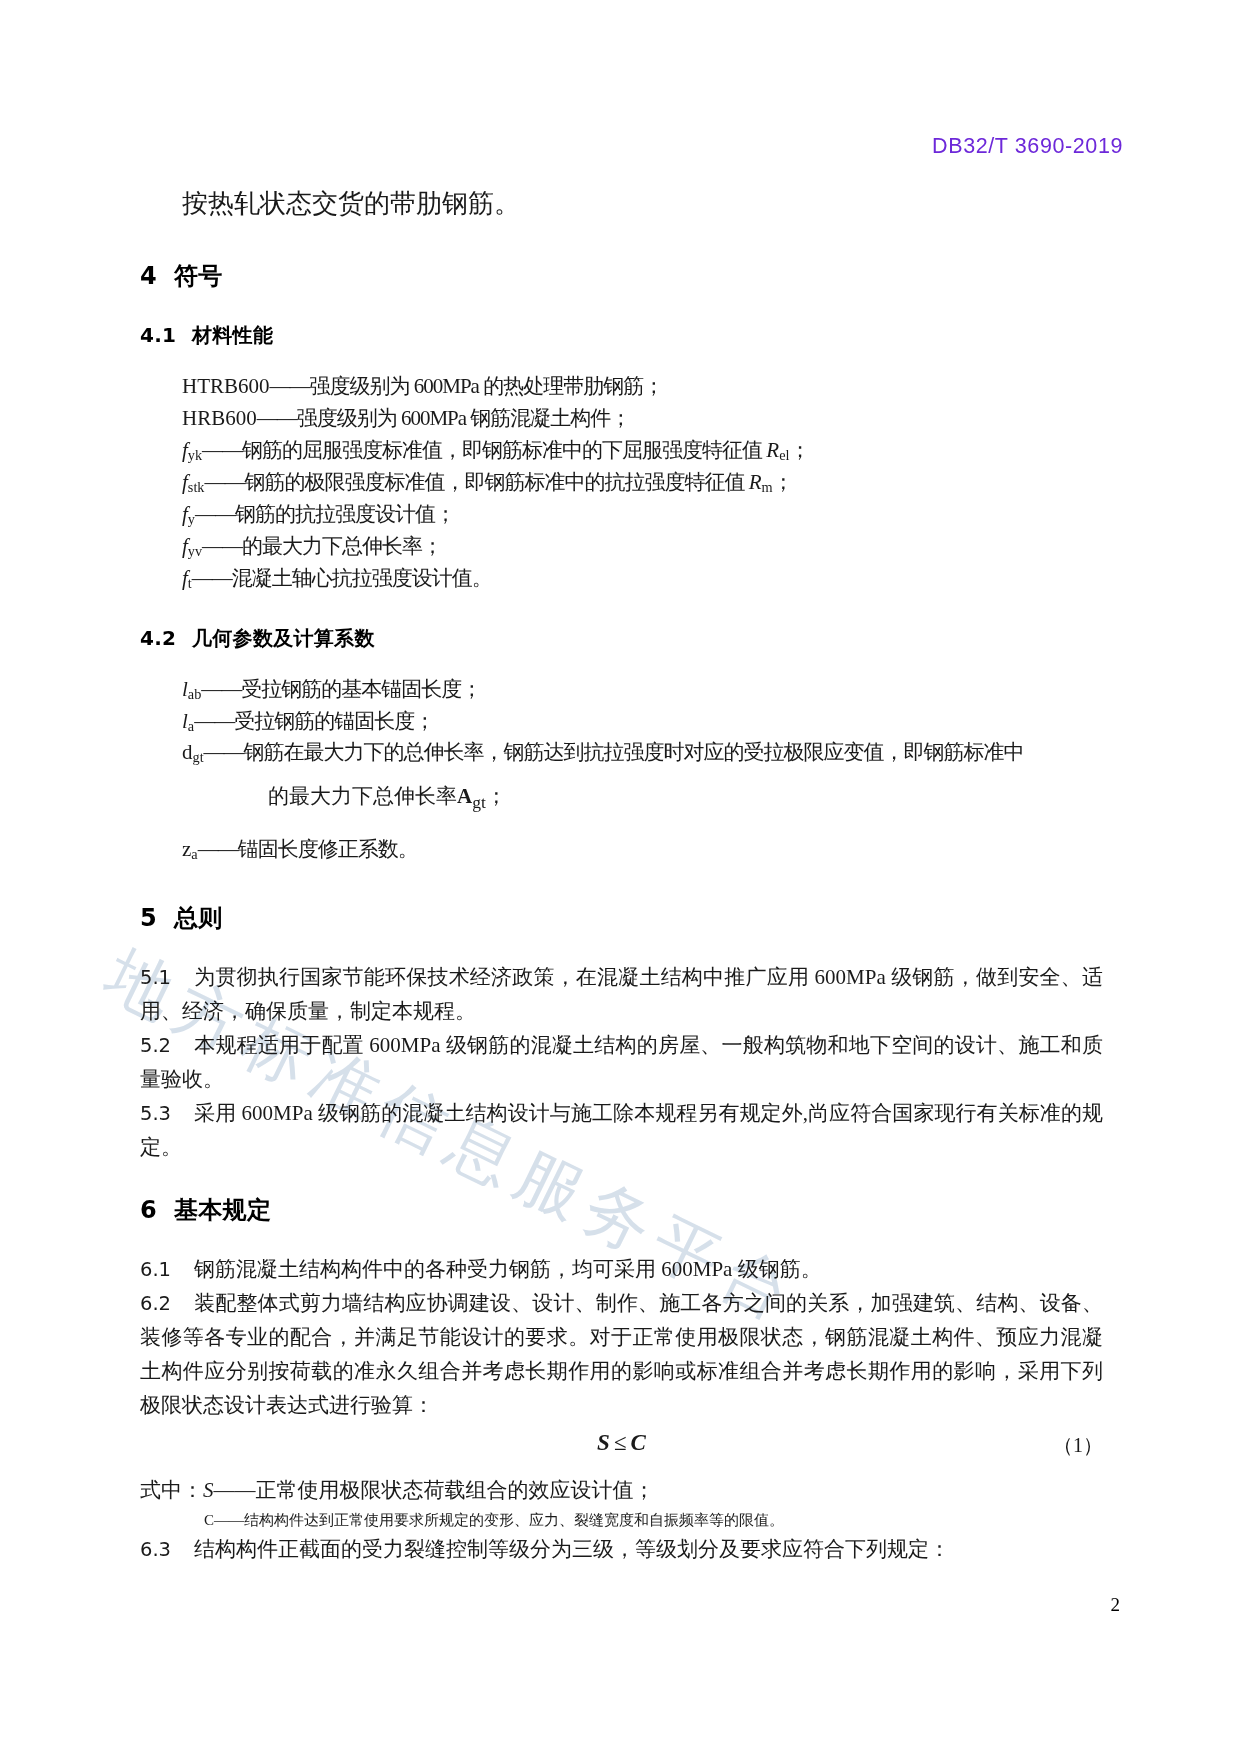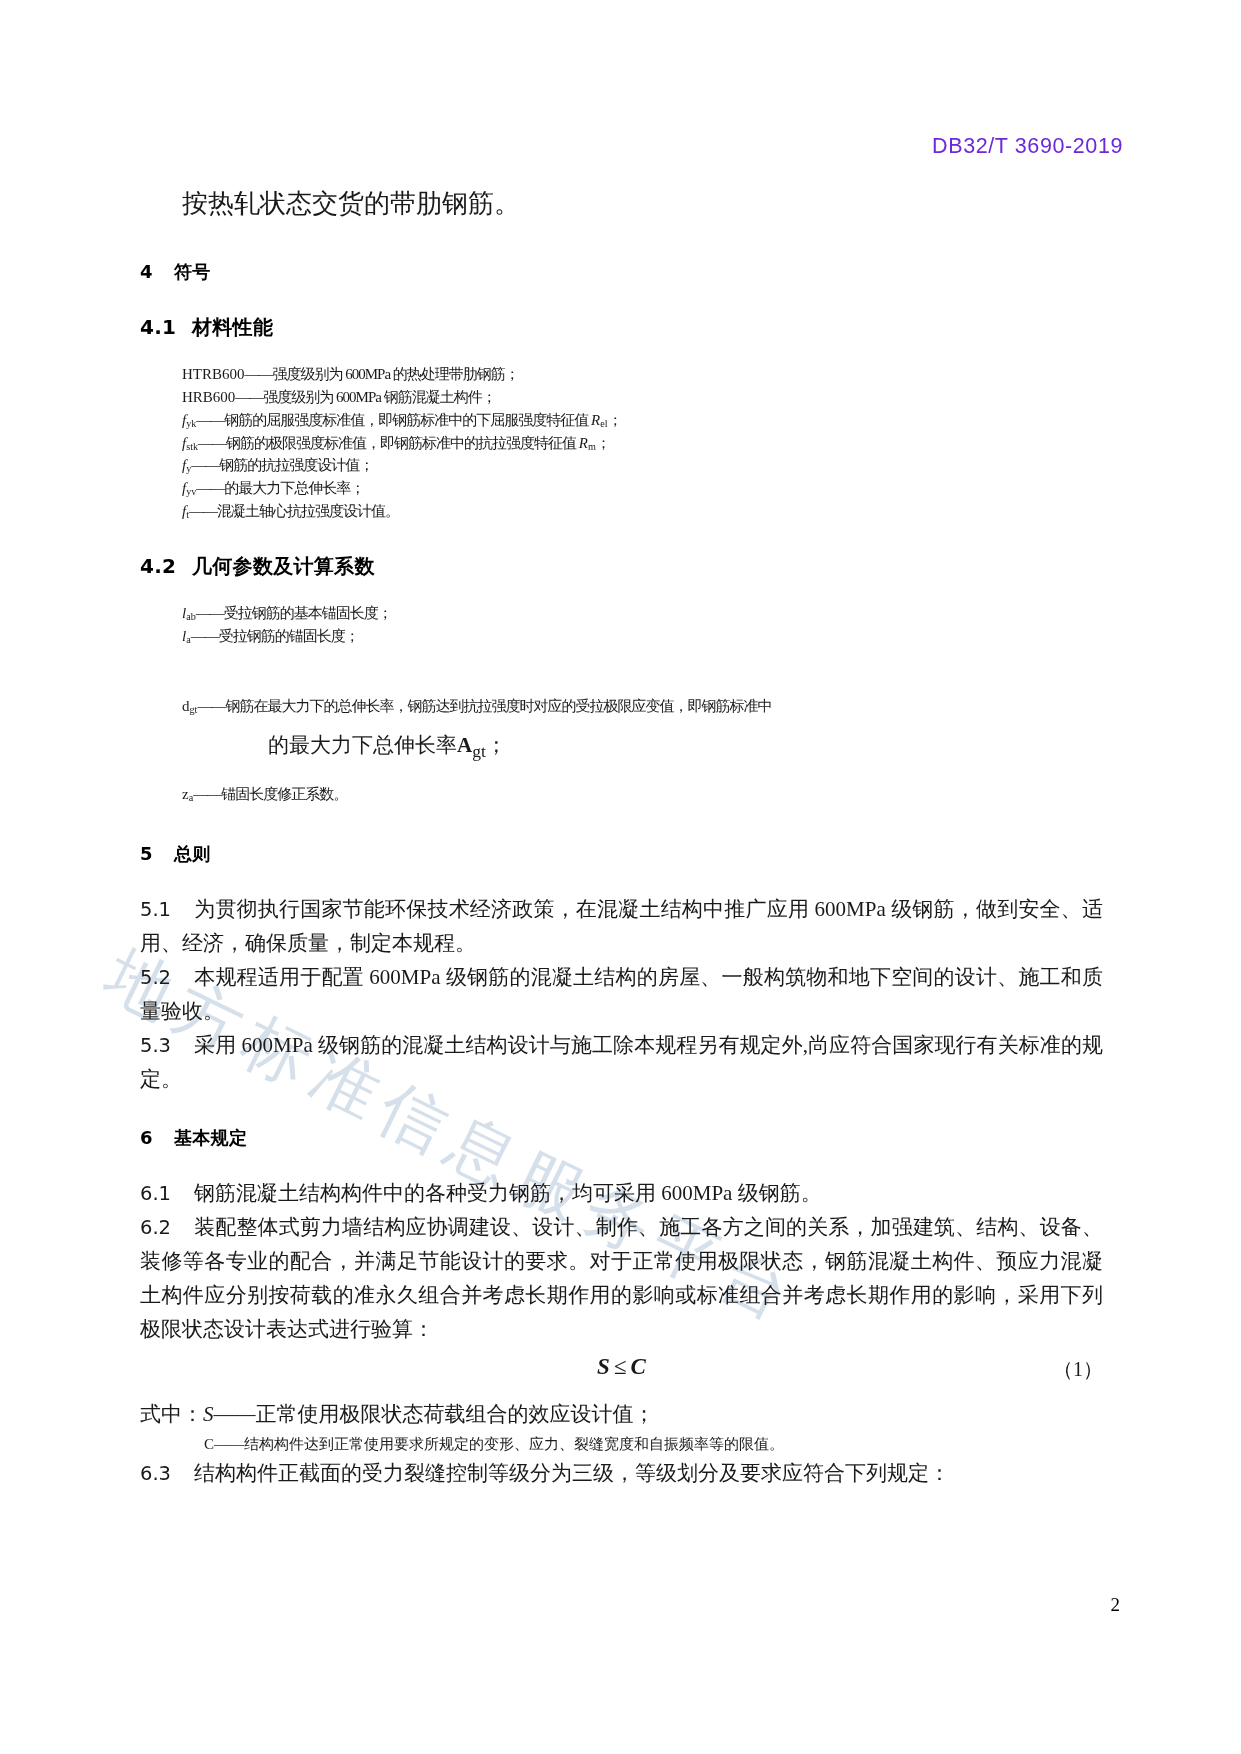--- a/index.html
+++ b/index.html
@@ -77,21 +77,21 @@
   .lead-line {
     font-size: 26px;
     line-height: 1.55;
     text-indent: 42px;
     margin: 12px 0 0 0;
   }
 
   
   h2.sec {
     font-family: "DejaVu Sans", sans-serif;
-    font-size: 18px;
+    font-size: 24px;
     font-weight: 700;
     margin: 0;
     padding: 0;
     letter-spacing: 0.3px;
     color: #000;
   }
   h2.sec .num {
     display: inline-block;
     min-width: 34px;
   }
@@ -115,27 +115,26 @@
   .gap-22 { height: 22px; }
   .gap-18 { height: 18px; }
   .gap-12 { height: 12px; }
 
   
   .symlist {
     margin: 0;
     padding: 0 0 0 42px;
   }
   .symline {
-    font-size: 15px;
+    font-size: 21px;
     line-height: 1.52;
     white-space: nowrap;
   }
   .symline.wrap {
     white-space: normal;
-    margin-top: 48px;
   }
   .symline .sym {
     font-style: italic;
     font-family: "Liberation Serif", serif;
   }
   .symline .sym.upright {
     font-style: normal;
   }
   .symline sub {
     font-size: 0.68em;

